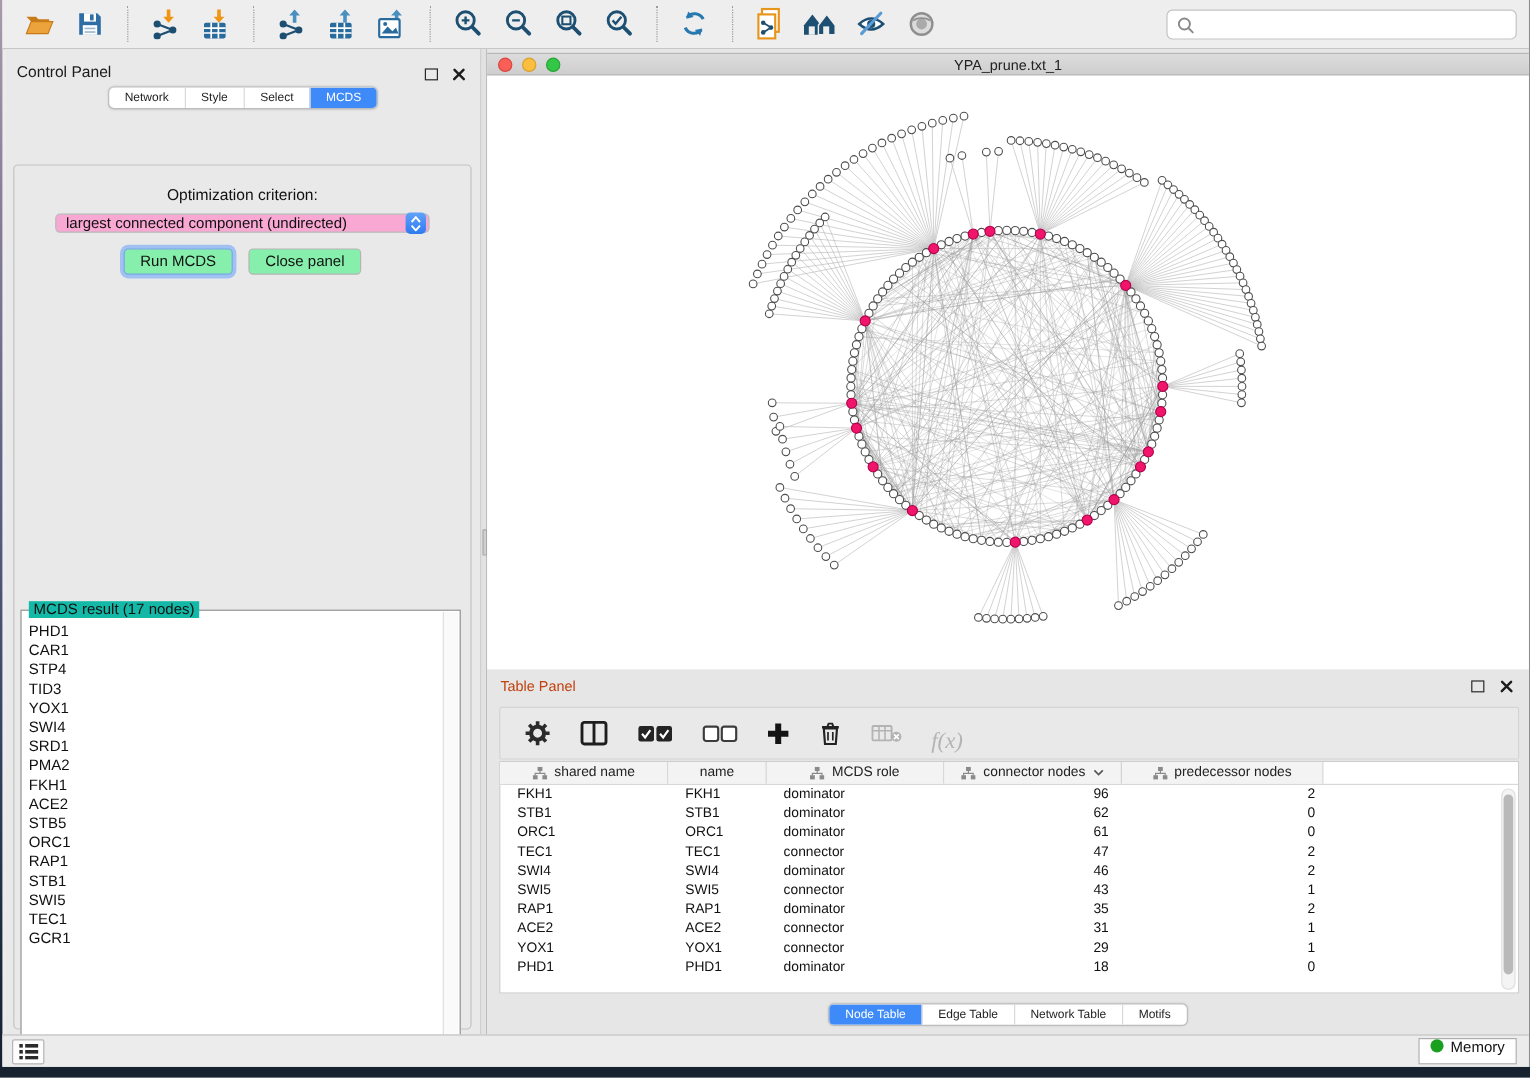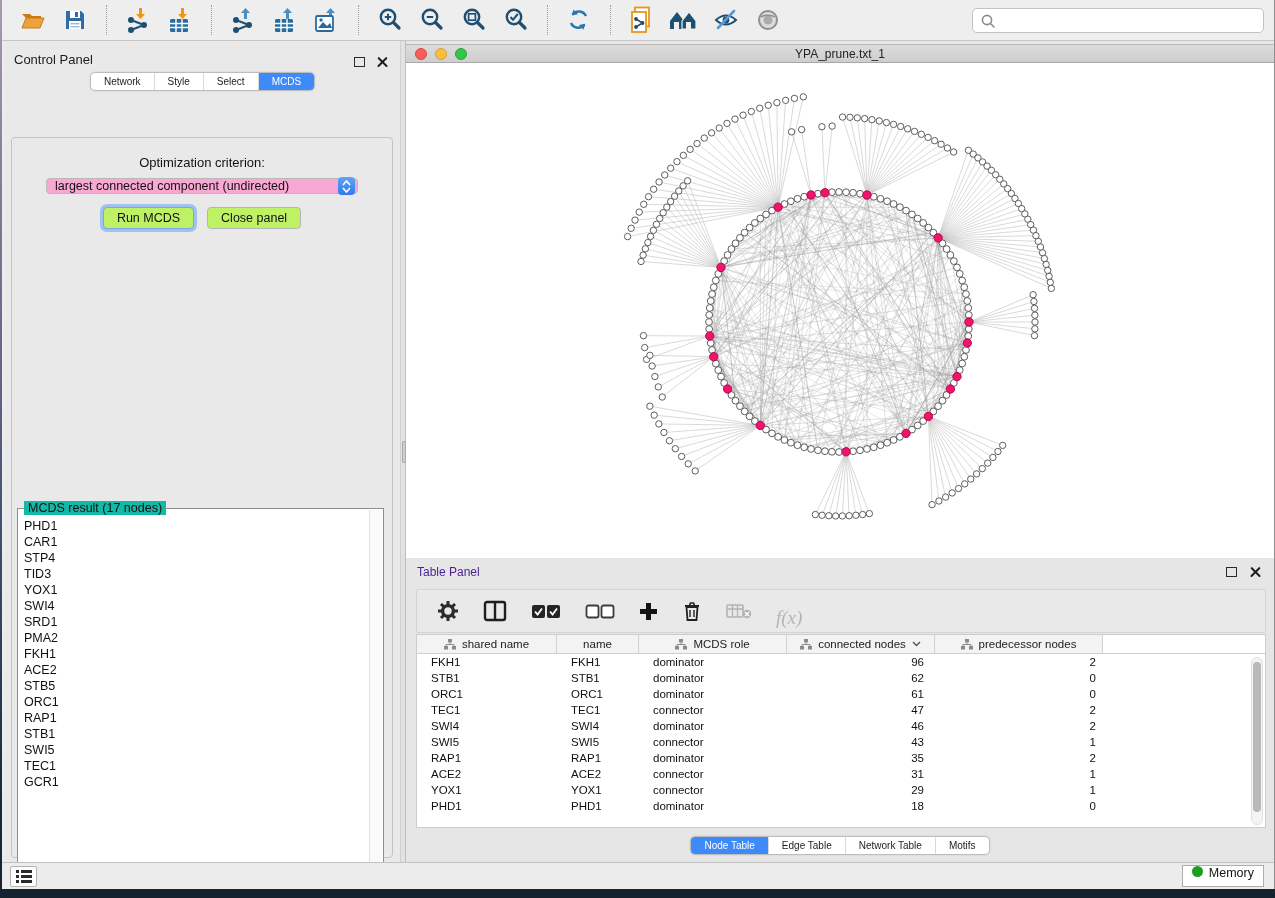--- a/index.html
+++ b/index.html
@@ -30,40 +30,40 @@
   .seg-group { display:inline-flex; background:#fff; border:1px solid #bdbdbd; border-radius:5px; overflow:hidden; box-shadow:0 0 2px rgba(0,0,0,.12); }
   .seg { padding:3px 13px; font-size:10px; color:#1d1d1d; border-left:1px solid #d9d9d9; cursor:default; }
   .seg:first-child { border-left:none; }
   .seg.active { background:#3d8af8; color:#fff; }
   .cp-box { position:absolute; left:6px; right:7px; top:96px; bottom:4px; background:#e9e9e9; border:1px solid #c3c3c3; border-radius:4px; }
   .opt-label { text-align:center; margin-top:17px; font-size:13px; color:#111; }
   .selectwrap { margin:8px auto 0 auto; width:312px; height:16px; background:#f9a8d4; border:1px solid #b9b9b9; border-radius:4px; display:flex; align-items:center; position:relative; }
   .selectwrap .val { flex:1; font-size:12.5px; padding-left:8px; color:#111; white-space:nowrap; }
   .spinner { width:17px; height:18px; margin-right:2px; border-radius:4px; background:linear-gradient(#61a3fa,#2e7af0); display:flex; flex-direction:column; align-items:center; justify-content:center; gap:1px; }
   .btnrow { display:flex; justify-content:center; gap:13px; margin-top:13px; }
-  .btn { background:#bef264; border:1px solid #b5b5b5; border-radius:4px; font-size:12.5px; padding:3px 13px; color:#111; font-family:"Liberation Sans",sans-serif; }
+  .btn { background:#86efac; border:1px solid #b5b5b5; border-radius:4px; font-size:12.5px; padding:3px 13px; color:#111; font-family:"Liberation Sans",sans-serif; }
   .btn.focus { box-shadow:0 0 0 3px rgba(100,160,250,.55); border-color:#7aa7e8; }
   .result-box { position:absolute; left:5px; right:8px; top:370px; height:372px; background:#fff; border:1px solid #8f8f8f; }
   .result-legend { position:absolute; top:-8px; left:6px; background:#14b8a6; padding:0 4px; font-size:12.5px; color:#111; }
   .result-list { position:absolute; inset:3px 16px 2px 6px; overflow:hidden; font-size:12.5px; line-height:16px; color:#111; padding-top:6px; }
   .result-scroll { position:absolute; top:1px; bottom:1px; right:1px; width:13px; background:#fafafa; border-left:1px solid #e0e0e0; }
 
   
   .right-pane { position:absolute; left:404px; top:41px; right:0; bottom:27px; background:#e6e6e6; }
   .splitter { position:absolute; left:398px; top:41px; width:6px; bottom:27px; background:#e2e2e2; border-left:1px solid #d0d0d0; border-right:1px solid #bdbdbd; }
   .splitter .grip { position:absolute; top:400px; left:0.5px; width:4px; height:22px; background:#cfcfcf; border:1px solid #aaa; border-radius:1px; }
   .net-titlebar { position:absolute; left:0; right:0; top:3px; height:19px; background:linear-gradient(#dcdcdc,#cecece); border-top:1px solid #b7b7b7; border-bottom:1px solid #a8a8a8; display:flex; align-items:center; }
   .lights { display:flex; gap:8px; padding-left:9px; }
   .light { width:12px; height:12px; border-radius:50%; }
   .net-title { position:absolute; left:0; right:0; text-align:center; font-size:12px; color:#222; }
   .net-canvas { position:absolute; left:0; right:0; top:22px; height:495px; background:#fff; }
 
   
   .table-panel { position:absolute; left:0; right:0; top:517px; bottom:0; background:#e6e6e6; }
-  .tp-hdr { height:28px; display:flex; align-items:center; font-size:12px; color:#4c1d95; padding-left:11px; }
+  .tp-hdr { height:28px; display:flex; align-items:center; font-size:12px; color:#c2410c; padding-left:11px; }
   .tp-toolbar { position:absolute; left:10px; right:8px; top:31px; height:44px; background:#e9e9e9; border:1px solid #d4d4d4; border-radius:2px; display:flex; align-items:center; gap:24px; padding-left:20px; }
   .tp-tbl { position:absolute; left:10px; right:8px; top:76px; height:194px; background:#fff; border:1px solid #cdcdcd; }
   .thead { display:grid; grid-template-columns:140px 82px 148px 148px 168px 1fr; height:19px; background:#fff; border-bottom:1px solid #cfcfcf; }
   .th { background:#f3f3f3; border-right:1px solid #d2d2d2; display:flex; align-items:center; justify-content:center; gap:6px; font-size:11.5px; color:#222; }
   .th:last-child { background:#fff; border-right:none; }
   .trow { display:grid; grid-template-columns:140px 82px 148px 148px 168px 1fr; height:16px; }
   .tcell { font-size:11.5px; color:#111; padding-left:14px; display:flex; align-items:center; }
   .tcell.num { justify-content:flex-end; padding-right:11px; }
   .tcell.num.pred { padding-right:7px; }
   .tp-scroll { position:absolute; right:2px; top:22px; width:12px; height:168px; background:#f4f4f4; border:1px solid #e0e0e0; border-radius:6px; }
@@ -1119,21 +1119,21 @@
               </svg>
             <span>MCDS role</span>
           </div>
           <div class="th">
             <svg width="12" height="11">
                 <rect x="4" y="0" width="4" height="3.5" fill="#8a8a8a"></rect>
                 <rect x="0" y="7" width="4" height="3.5" fill="#8a8a8a"></rect>
                 <rect x="8" y="7" width="4" height="3.5" fill="#8a8a8a"></rect>
                 <path d="M6 3.5 v2 M2 7 v-1.5 h8 V7" fill="none" stroke="#8a8a8a" stroke-width="1"></path>
               </svg>
-            <span>connected nodes</span>
+            <span>connector nodes</span>
             <svg width="9" height="6">
                 <path d="M1 1 L4.5 4.5 L8 1" fill="none" stroke="#555" stroke-width="1.4"></path>
               </svg>
           </div>
           <div class="th">
             <svg width="12" height="11">
                 <rect x="4" y="0" width="4" height="3.5" fill="#8a8a8a"></rect>
                 <rect x="0" y="7" width="4" height="3.5" fill="#8a8a8a"></rect>
                 <rect x="8" y="7" width="4" height="3.5" fill="#8a8a8a"></rect>
                 <path d="M6 3.5 v2 M2 7 v-1.5 h8 V7" fill="none" stroke="#8a8a8a" stroke-width="1"></path>

